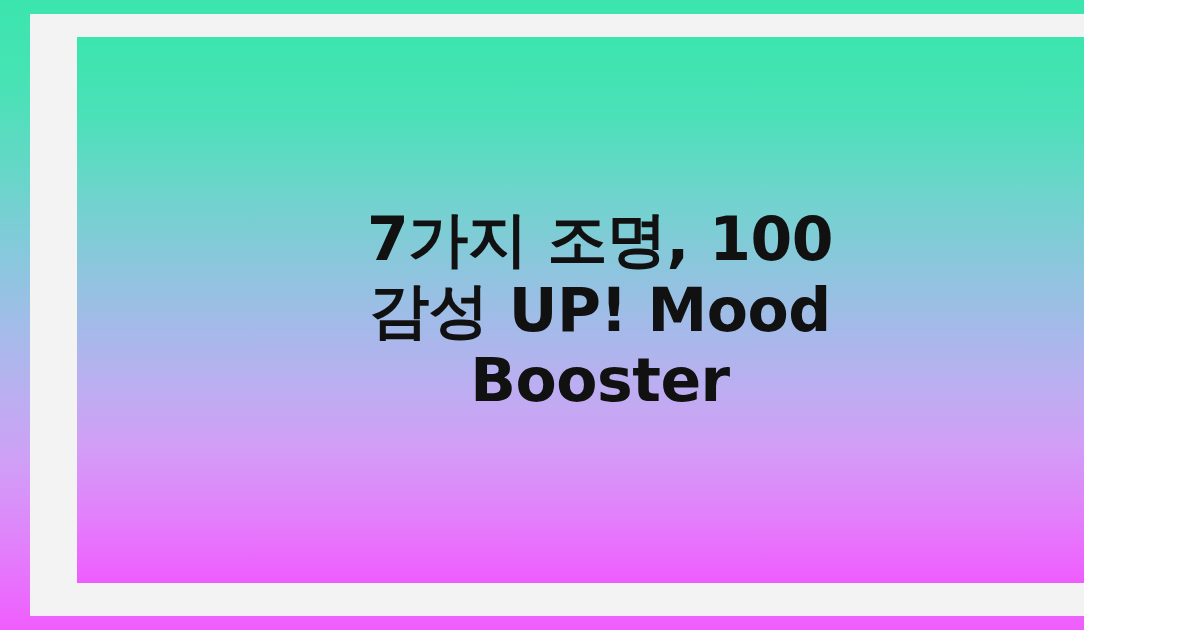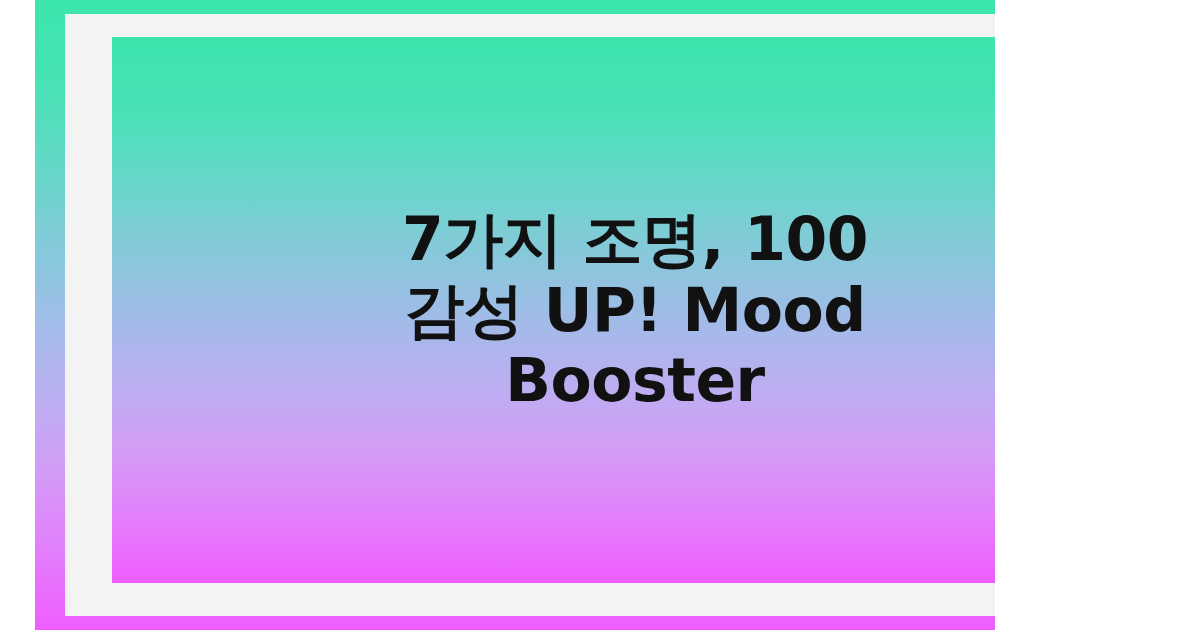--- a/index.html
+++ b/index.html
@@ -8,34 +8,33 @@
     padding: 0;
     background: #ffffff;
   }
   body {
     font-family: "Liberation Sans", sans-serif;
   }
 
   
   .canvas {
     position: relative;
-    width: 960px;
+    width: 1084px;
     height: 630px;
     overflow: hidden;
     background: linear-gradient(180deg,
         #3ce5ad 0%,
         #46e3b4 12%,
         #63d8c6 26%,
         #86c9dc 40%,
         #a3bce9 52%,
         #b9b0f0 62%,
         #cfa0f6 73%,
         #e182fb 86%,
         #f05dff 100%);
-    margin-left: 35px;
   }
 
   
   .gap-frame {
     position: absolute;
     left: 30px;
     top: 14px;
     width: 1140px;
     height: 602px;
     background: #f3f3f3;

